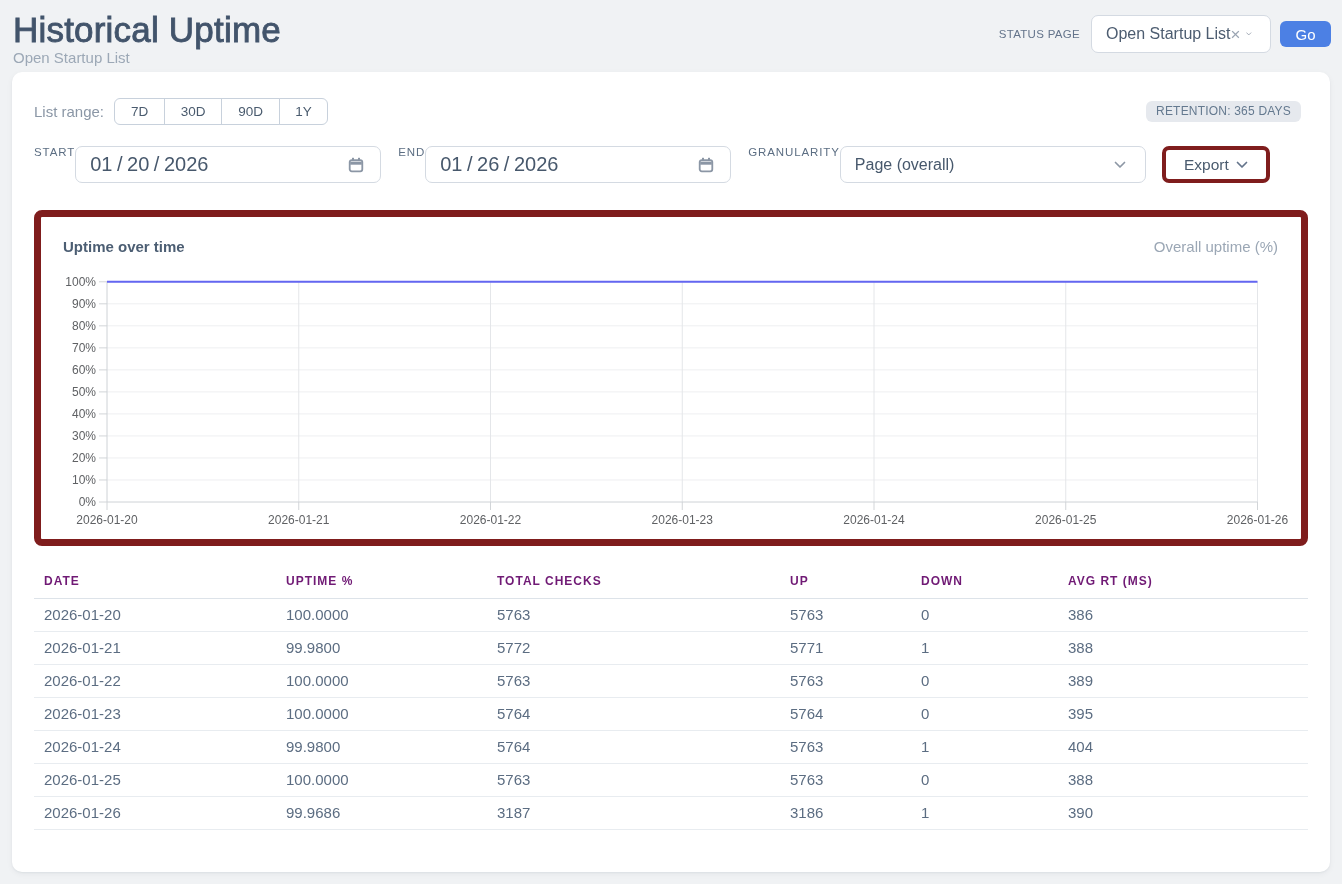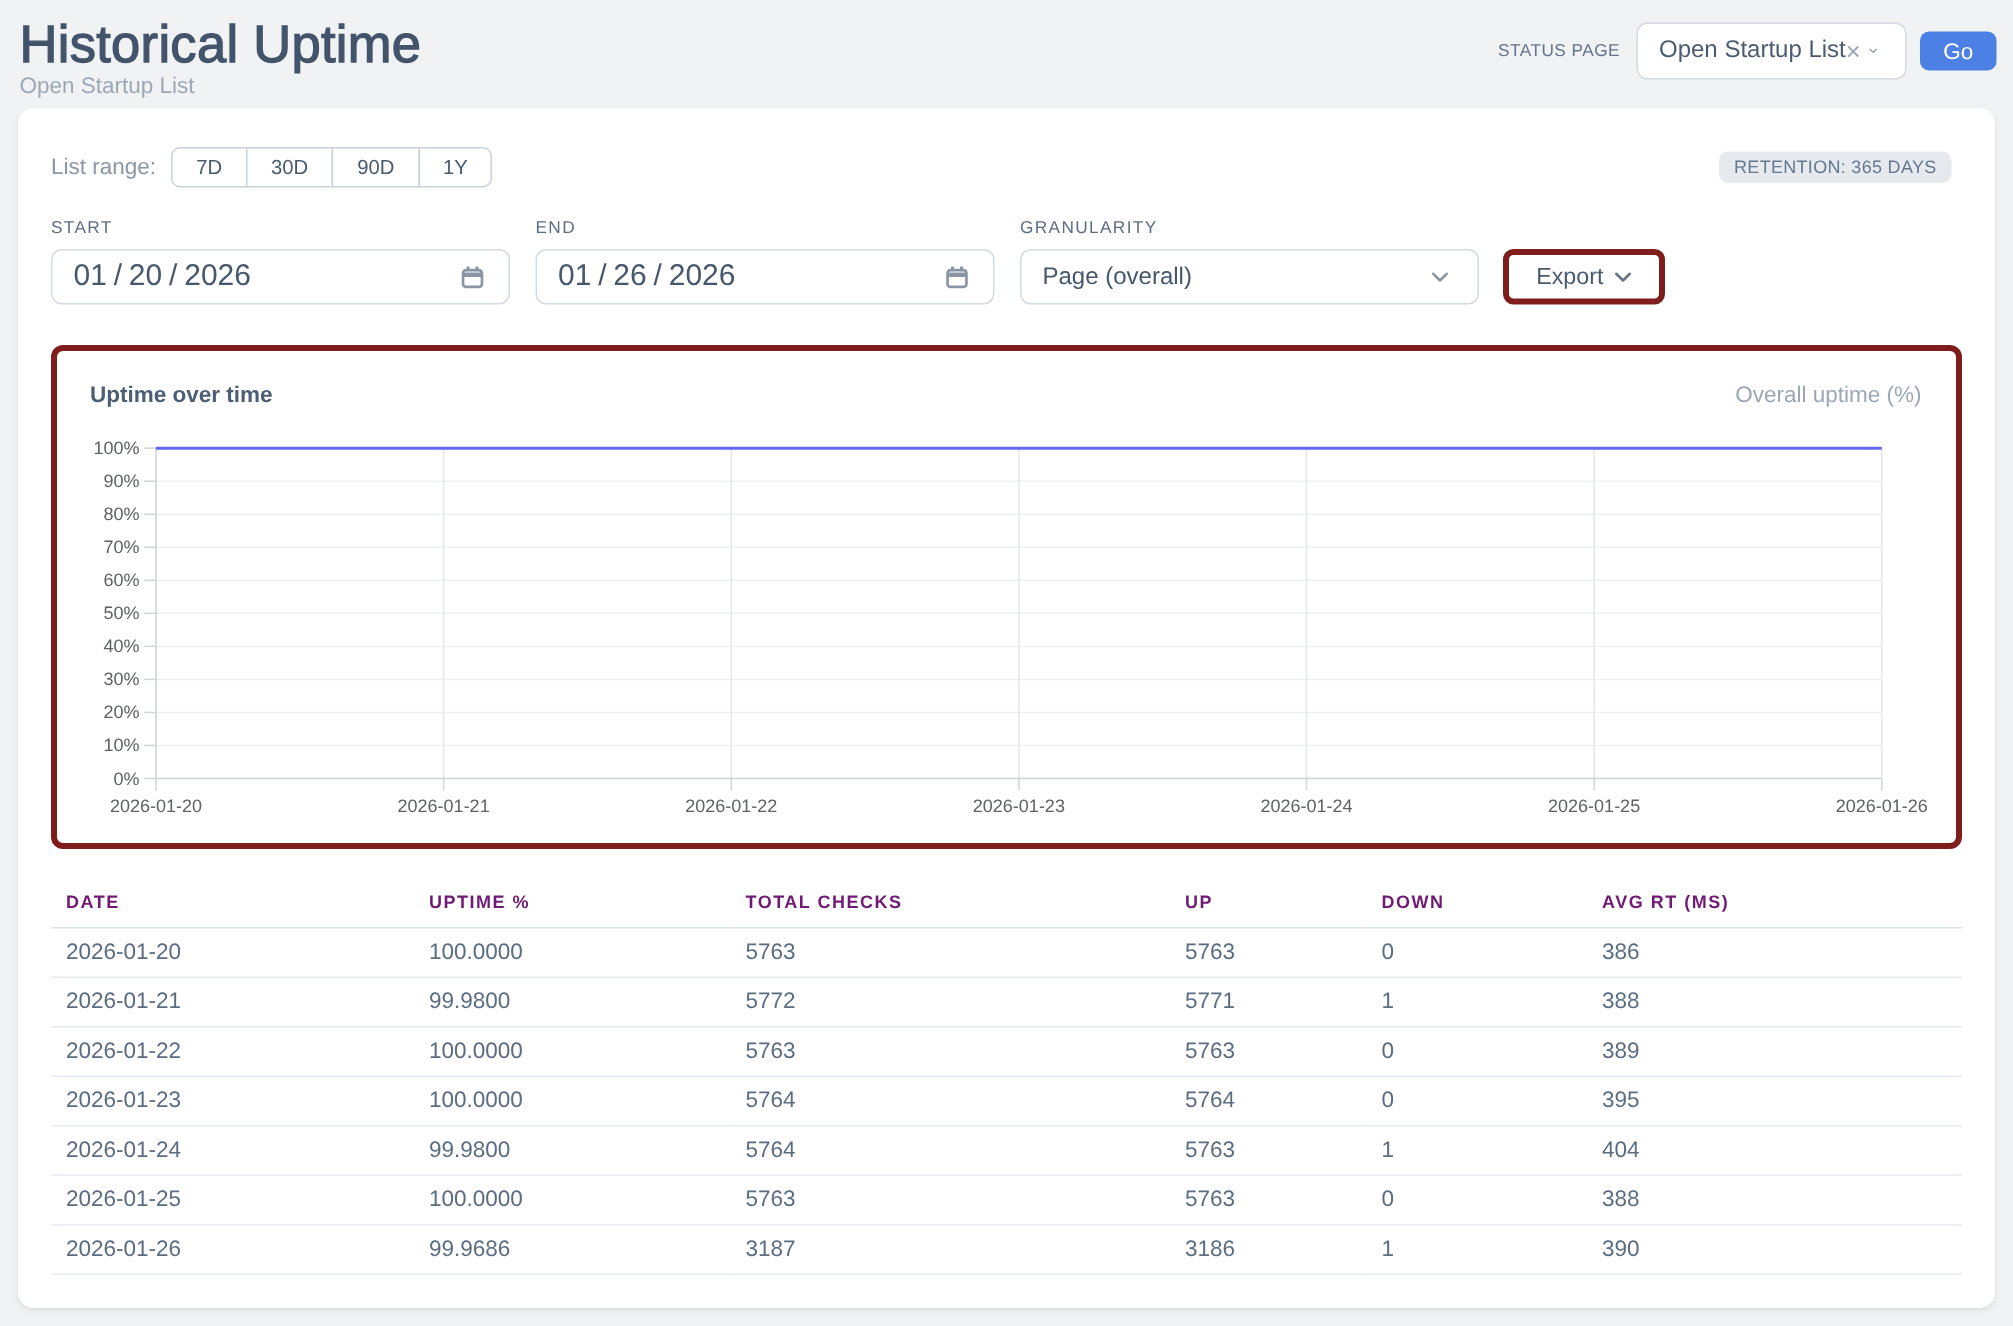--- a/index.html
+++ b/index.html
@@ -53,21 +53,21 @@
   }
   .seg-btn:first-child { border-radius:6px 0 0 6px; margin-left:0; }
   .seg-btn:last-child { border-radius:0 6px 6px 0; }
   .retention-badge {
     background:#e6e9ee; color:#64798f; border-radius:6px;
     font-size:12px; font-weight:400; letter-spacing:.2px;
     padding:4px 10px; height:21px; line-height:13px; margin-right:7px;
   }
   
   .row-fields { display:flex; margin-top:21px; align-items:flex-end; }
-  .field { display:flex; flex-direction:column; }
+  .field { display:flex; flex-direction:row; }
   .field-label {
     font-size:11.5px; font-weight:400; color:#5c6e83;
     letter-spacing:.9px; margin-bottom:8px;
   }
   .input-box {
     width:306px; height:37px; border:1px solid #d4dae2; border-radius:7px;
     background:#fff; display:flex; align-items:center; padding:0 16px 0 14px;
     font-size:16px; color:#47586c;
   }
   .input-box .val { flex:1; white-space:nowrap; }
@@ -80,21 +80,21 @@
   }
   .export-btn {
     width:108px; height:37px; background:#fff; color:#4a5b6e;
     border:4px solid #7f1d1d; border-radius:7px; font-family:Liberation Sans, sans-serif; font-size:15.5px;
     display:flex; align-items:center; justify-content:center;
   }
   .export-btn .chev { margin-left:7px; }
   
   .chart-card {
     margin-top:27px; height:336px;
-    border:4px solid #7f1d1d; border-radius:8px;
+    border:7px solid #7f1d1d; border-radius:8px;
     position:relative;
   }
   .chart-head {
     display:flex; justify-content:space-between;
     padding:21px 23px 0 22px;
   }
   .chart-title { font-size:15px; font-weight:700; color:#4c5e73; }
   .chart-legend { font-size:15px; color:#9ba7b5; }
   #chart-svg { position:absolute; left:0; top:0; }
   

